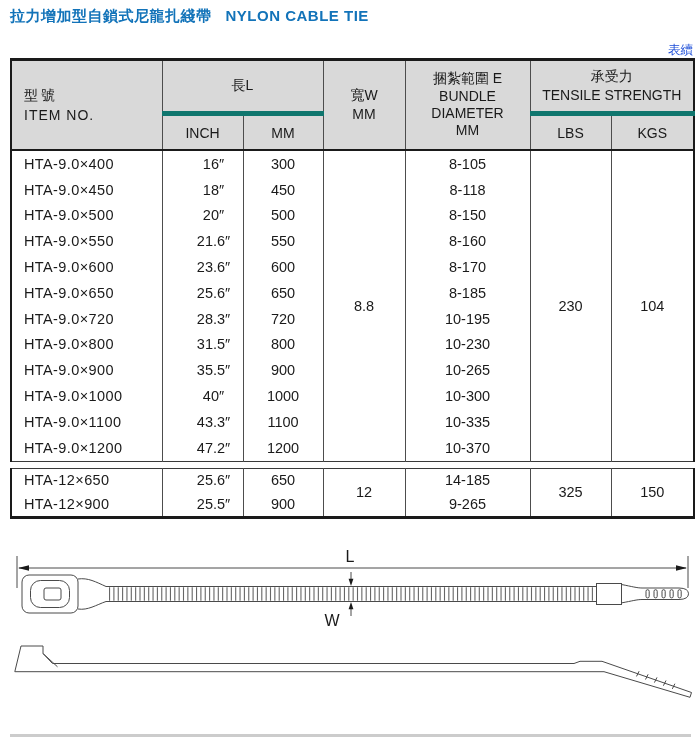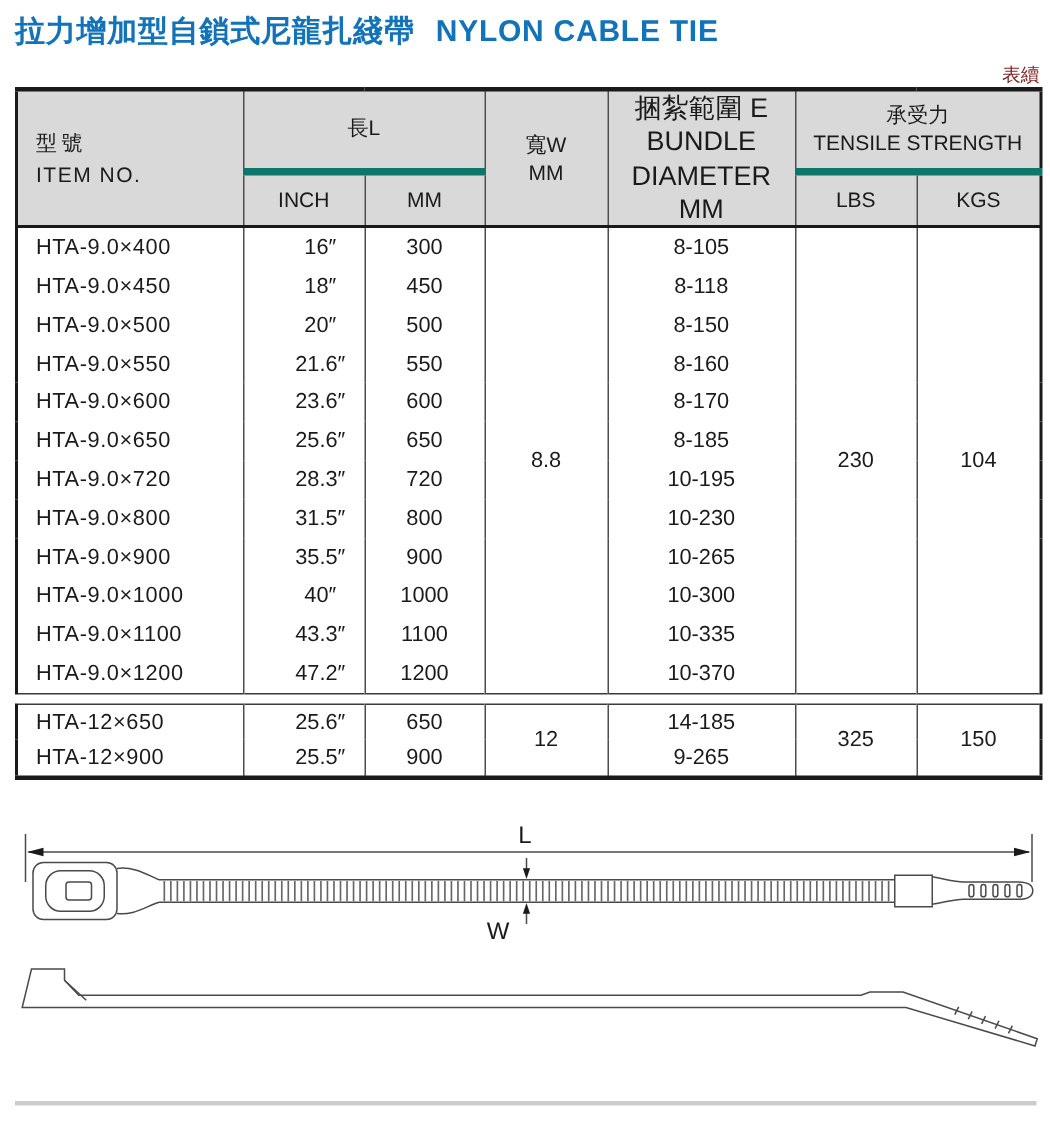--- a/index.html
+++ b/index.html
@@ -2,26 +2,26 @@
 <html><head>
 <meta charset="utf-8">
 <style>
   html,body{margin:0;padding:0;}
   body{
     width:700px;height:748px;position:relative;background:#ffffff;
     font-family:"Liberation Sans","DejaVu Sans",sans-serif;color:#1a1a1a;
     overflow:hidden;
   }
   .page-title{
-    position:absolute;left:10px;top:7px;font-size:20px;font-weight:bold;
+    position:absolute;left:10px;top:7px;font-size:15px;font-weight:bold;
     color:#1273b9;white-space:nowrap;letter-spacing:0.5px;
   }
   .page-title .en{margin-left:14px;letter-spacing:0.5px;}
   .continued{
-    position:absolute;right:7px;top:42px;font-size:12.5px;color:#7f1d1d;
+    position:absolute;right:7px;top:42px;font-size:12.5px;color:#1d4ed8;
   }
   .tbl-wrap{position:absolute;left:10px;top:58px;width:684px;}
   table.t{
     border-collapse:collapse;table-layout:fixed;width:684px;
     font-size:14.5px;
   }
   table.t1{border:2px solid #1a1a1a;border-top-width:3px;border-bottom:1px solid #3a3a3a;}
   table.t2{border:2px solid #1a1a1a;border-top:1px solid #3a3a3a;border-bottom-width:3px;margin-top:6px;}
   .t th,.t td{
     border-left:1px solid #4d4d4d;border-right:1px solid #4d4d4d;
@@ -32,21 +32,21 @@
   .t thead tr.h2 th{height:33px;border-top:5px solid #0f766e;}
   .t thead{border-bottom:2px solid #1a1a1a;}
   .t tbody td{height:25.8px;text-align:center;}
   .t2 tbody td{height:23.5px;}
   .c-item{text-align:left !important;padding-left:12px !important;letter-spacing:0.4px;}
   .c-inch{text-align:center;padding-left:22px !important;}
   .h-item{text-align:left;padding-left:12px !important;}
   .h-item .zh{letter-spacing:3px;display:block;line-height:1.45;}
   .h-item .en{letter-spacing:1px;display:block;line-height:1.45;}
   .two-line span{display:block;line-height:1.35;}
-  .four-line span{display:block;line-height:1.24;font-size:18px;}
+  .four-line span{display:block;line-height:1.24;font-size:14px;}
   .diagram{position:absolute;left:0;top:542px;}
   .bottom-rule{
     position:absolute;left:10px;top:734px;width:681px;height:2.5px;background:#cccccc;
   }
 </style>
 </head>
 <body>
 
 <div class="page-title">
   <span class="zh">拉力增加型自鎖式尼龍扎綫帶</span><span class="en">NYLON CABLE TIE</span>

